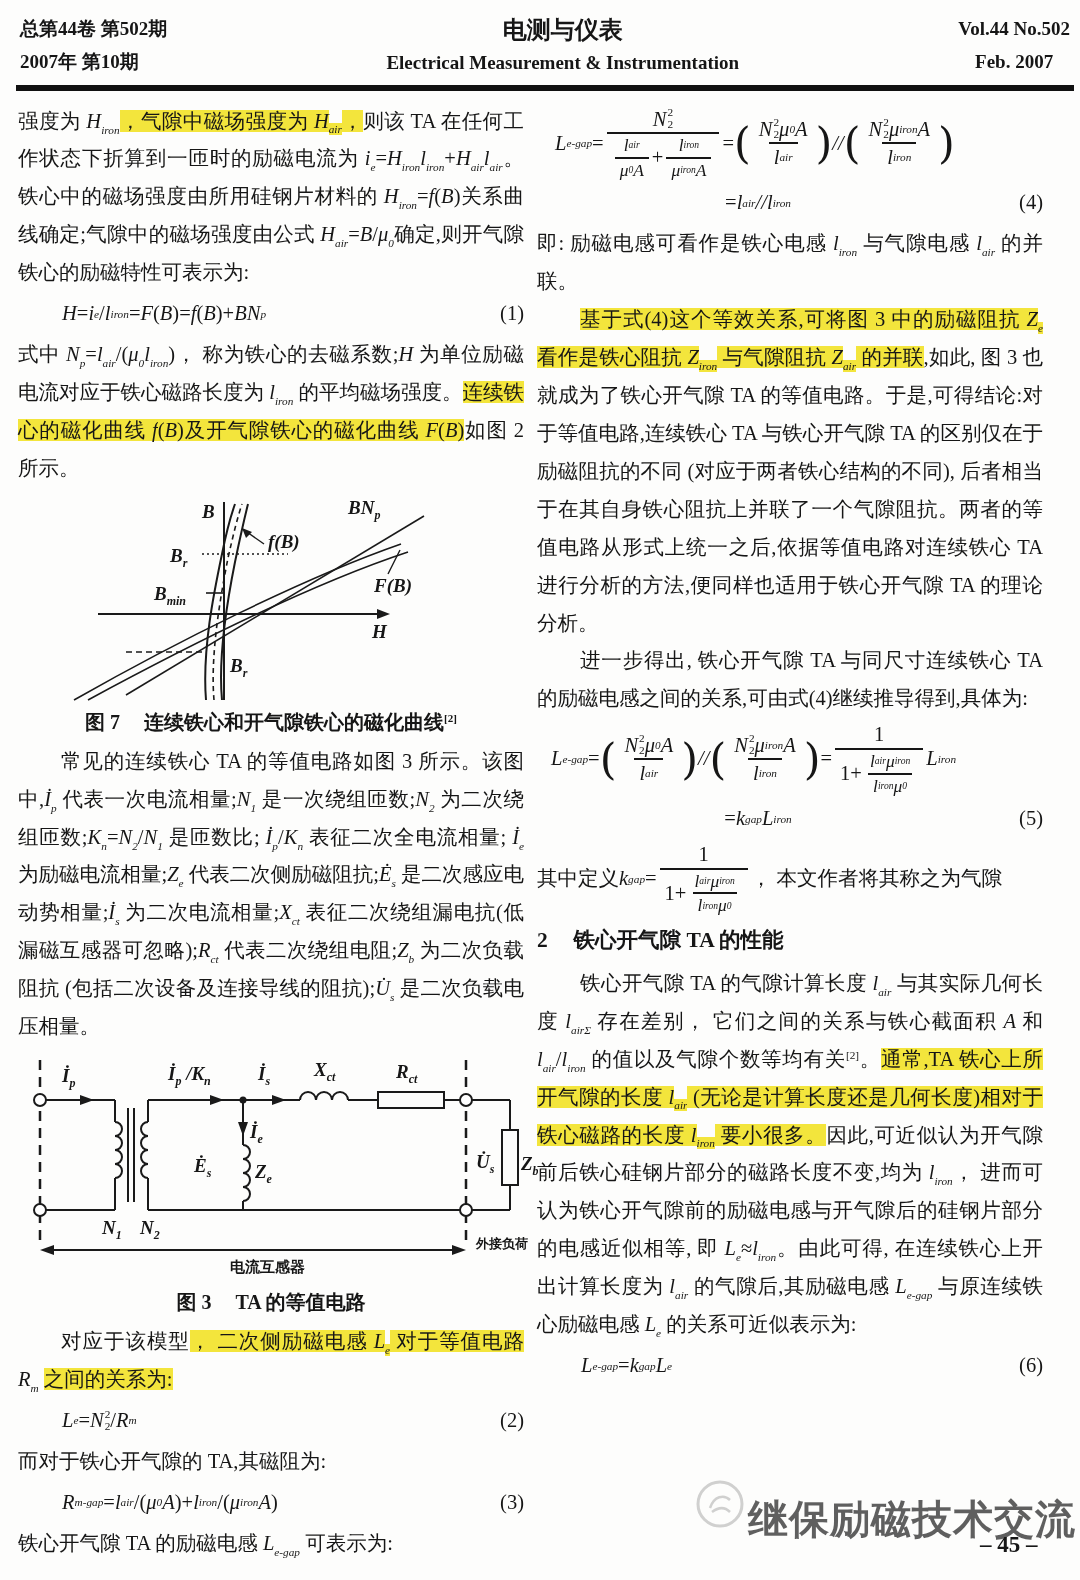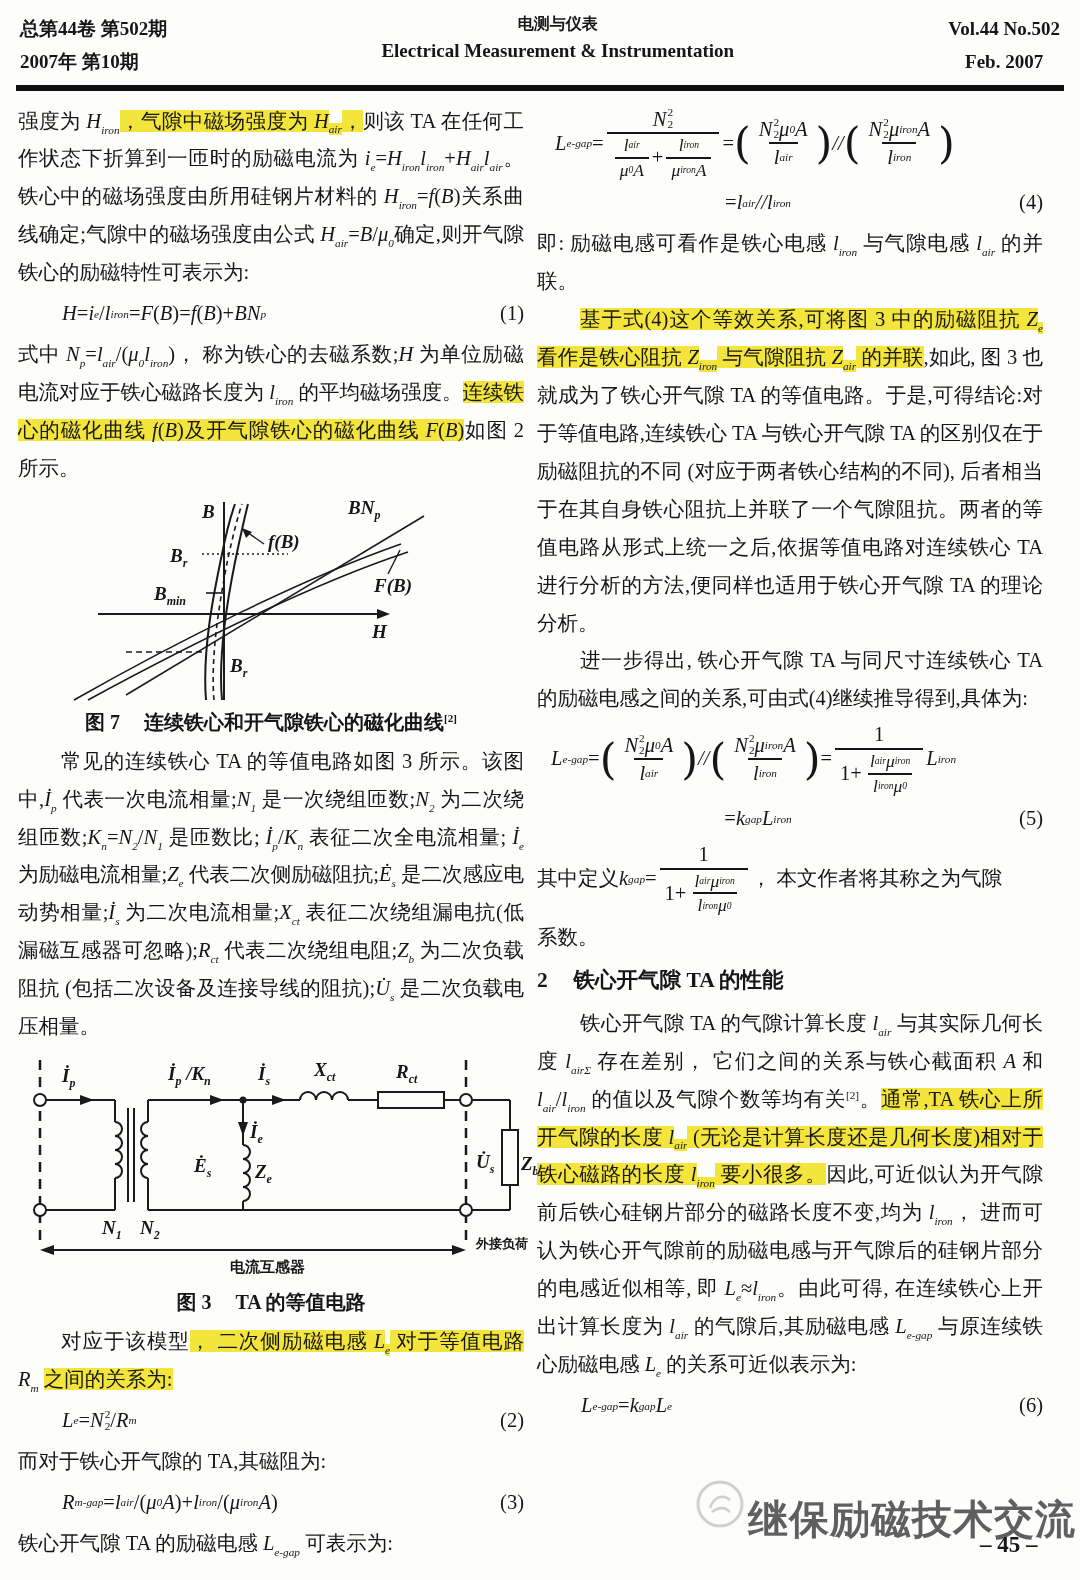--- a/index.html
+++ b/index.html
@@ -1,27 +1,27 @@
 <!DOCTYPE html>
 <html><head>
 <meta charset="utf-8">
 <style>
   html,body{margin:0;padding:0;}
   body{
     width:1080px;height:1580px;position:relative;overflow:hidden;
     background:#fdfdfc;color:#161616;
     font-family:"Liberation Serif","DejaVu Serif",serif;
   }
-  .page{padding:8px 14px 0 14px;}
+  .page{padding:8px 4px 0 14px;}
   
   .hdr{display:flex;justify-content:space-between;align-items:flex-start;padding:4px 6px 2px 6px;}
   .hdr-left div,.hdr-right div{font-weight:700;font-size:19px;line-height:1.75;}
   .hdr-right{text-align:center;}
   .hdr-center{text-align:center;}
-  .hdr-center .cn{font-weight:700;font-size:16px;line-height:1.5;}
+  .hdr-center .cn{font-weight:700;font-size:24px;line-height:1.5;}
   .hdr-center .en{font-weight:700;font-size:19px;line-height:1.6;}
   .rule{height:6px;background:#111;margin:4px 2px 10px 2px;}
   
   .cols{display:flex;gap:13px;padding:2px 4px;}
   .col{width:506px;font-size:20.5px;line-height:1.85;text-align:justify;text-justify:inter-ideograph;}
   p{margin:0;}
   .indent{text-indent:2.1em;}
   .hl{background:#f3e53c;}
   .it{font-style:italic;}
   .sub{font-size:0.55em;vertical-align:-0.5em;font-style:italic;letter-spacing:0;}
@@ -452,21 +452,20 @@
                   <span class="it">l</span>
                   <span class="sub">iron</span>
                   <span class="it">μ</span>
                   <span class="sub">0</span>
                 </span>
               </span>
             </span>
           </span>
           <span>， 本文作者将其称之为气隙</span>
         </div>
-      <p><span>系数。</span></p>
 
       <div class="sec">
         <span>2</span><span class="gap"></span><span>铁心开气隙 TA 的性能</span>
       </div>
 
       <p class="indent"><span>铁心开气隙 TA 的气隙计算长度 </span><span class="it">l</span><span class="sub">air</span><span> 与其实际几何长度 </span><span class="it">l</span><span class="sub">airΣ</span><span> 存在差别， 它们之间的关系与铁心截面积 </span><span class="it">A</span><span> 和 </span><span class="it">l</span><span class="sub">air</span><span>/</span><span class="it">l</span><span class="sub">iron</span><span> 的值以及气隙个数等均有关</span><span class="sup">[2]</span><span>。</span><span class="hl">通常,TA 铁心上所开气隙的长度 </span><span class="it hl">l</span><span class="hl sub">air</span><span class="hl"> (无论是计算长度还是几何长度)相对于铁心磁路的长度 </span><span class="it hl">l</span><span class="hl sub">iron</span><span class="hl"> 要小很多。</span><span>因此,可近似认为开气隙前后铁心硅钢片部分的磁路长度不变,均为 </span><span class="it">l</span><span class="sub">iron</span><span>， 进而可认为铁心开气隙前的励磁电感与开气隙后的硅钢片部分的电感近似相等, 即 </span><span class="it">L</span><span class="sub">e</span><span>≈</span><span class="it">l</span><span class="sub">iron</span><span>。由此可得, 在连续铁心上开出计算长度为 </span><span class="it">l</span><span class="sub">air</span><span> 的气隙后,其励磁电感 </span><span class="it">L</span><span class="sub">e-gap</span><span> 与原连续铁心励磁电感 </span><span class="it">L</span><span class="sub">e</span><span> 的关系可近似表示为:</span></p>
 
       <div class="eqrow">
         <span class="eqmain ind">
             <span class="it">L</span>

